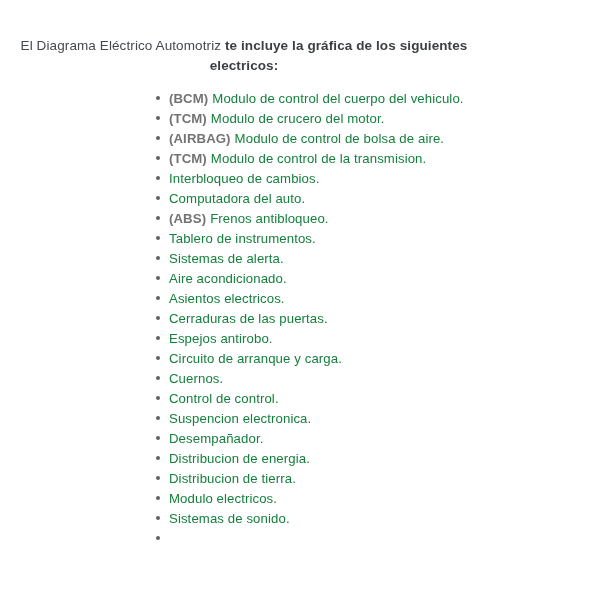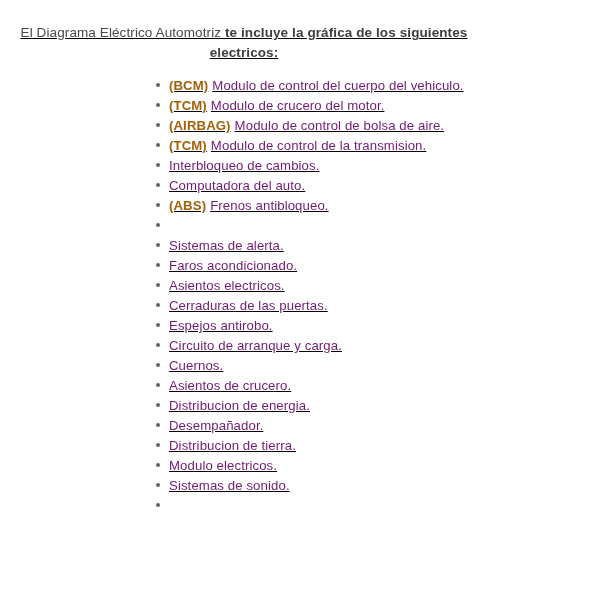--- a/index.html
+++ b/index.html
@@ -13,22 +13,21 @@
     background: #ffffff;
     font-family: "Liberation Sans", "DejaVu Sans", sans-serif;
     -webkit-font-smoothing: antialiased;
   }
   .page {
     position: relative;
     width: 488px;
     height: 600px;
     background: #ffffff;
     box-sizing: border-box;
-    padding-top: 23px;
-    text-decoration: underline;
+    padding-top: 36px;
   }
   .title {
     margin: 0 auto;
     width: 480px;
     text-align: center;
     font-size: 13.5px;
     line-height: 20px;
     color: #45494d;
     letter-spacing: 0.1px;
   }
@@ -54,55 +53,56 @@
     width: 4px;
     height: 4px;
     border-radius: 50%;
     background: #5f6368;
     vertical-align: middle;
     margin-right: 9px;
     margin-bottom: 3px;
   }
   .li-code {
     font-weight: bold;
-    color: #a16207;
+    color: #737373;
     margin-right: 4px;
   }
   .li-code:empty {
     display: none;
   }
   .li-label {
-    color: #701a75;
+    color: #15803d;
   }
 </style>
 </head>
 <body>
 
 <div class="page">
 
   <p class="title"><span>El Diagrama Eléctrico Automotriz</span><span> </span><span class="t-bold">te incluye la gráfica de los siguientes</span><br><span class="t-bold">electricos:</span></p>
 
   <ul class="components" id="components-list">
       <li><span class="bullet"></span><span class="li-code">(BCM)</span><span class="li-label">Modulo de control del cuerpo del vehiculo.</span></li>
       <li><span class="bullet"></span><span class="li-code">(TCM)</span><span class="li-label">Modulo de crucero del motor.</span></li>
       <li><span class="bullet"></span><span class="li-code">(AIRBAG)</span><span class="li-label">Modulo de control de bolsa de aire.</span></li>
       <li><span class="bullet"></span><span class="li-code">(TCM)</span><span class="li-label">Modulo de control de la transmision.</span></li>
       <li><span class="bullet"></span><span class="li-label">Interbloqueo de cambios.</span></li>
       <li><span class="bullet"></span><span class="li-label">Computadora del auto.</span></li>
       <li><span class="bullet"></span><span class="li-code">(ABS)</span><span class="li-label">Frenos antibloqueo.</span></li>
-      <li><span class="bullet"></span></li>
+      <li><span class="bullet"></span><span class="li-label">Tablero de instrumentos.</span></li>
       <li><span class="bullet"></span><span class="li-label">Sistemas de alerta.</span></li>
-      <li><span class="bullet"></span><span class="li-label">Faros acondicionado.</span></li>
+      <li><span class="bullet"></span><span class="li-label">Aire acondicionado.</span></li>
       <li><span class="bullet"></span><span class="li-label">Asientos electricos.</span></li>
       <li><span class="bullet"></span><span class="li-label">Cerraduras de las puertas.</span></li>
       <li><span class="bullet"></span><span class="li-label">Espejos antirobo.</span></li>
       <li><span class="bullet"></span><span class="li-label">Circuito de arranque y carga.</span></li>
       <li><span class="bullet"></span><span class="li-label">Cuernos.</span></li>
-      <li><span class="bullet"></span><span class="li-label">Asientos de crucero.</span></li>
+      <li><span class="bullet"></span><span class="li-label">Control de control.</span></li>
+      <li><span class="bullet"></span><span class="li-label">Suspencion electronica.</span></li>
+      <li><span class="bullet"></span><span class="li-label">Desempañador.</span></li>
       <li><span class="bullet"></span><span class="li-label">Distribucion de energia.</span></li>
-      <li><span class="bullet"></span><span class="li-label">Desempañador.</span></li>
       <li><span class="bullet"></span><span class="li-label">Distribucion de tierra.</span></li>
       <li><span class="bullet"></span><span class="li-label">Modulo electricos.</span></li>
       <li><span class="bullet"></span><span class="li-label">Sistemas de sonido.</span></li>
       <li><span class="bullet"></span></li>
     </ul>
 
 </div>
 
 </body></html>

